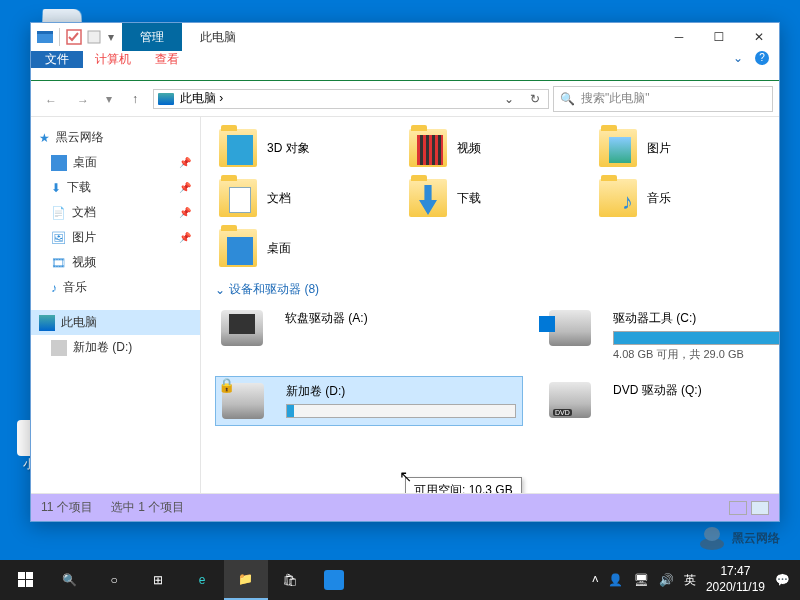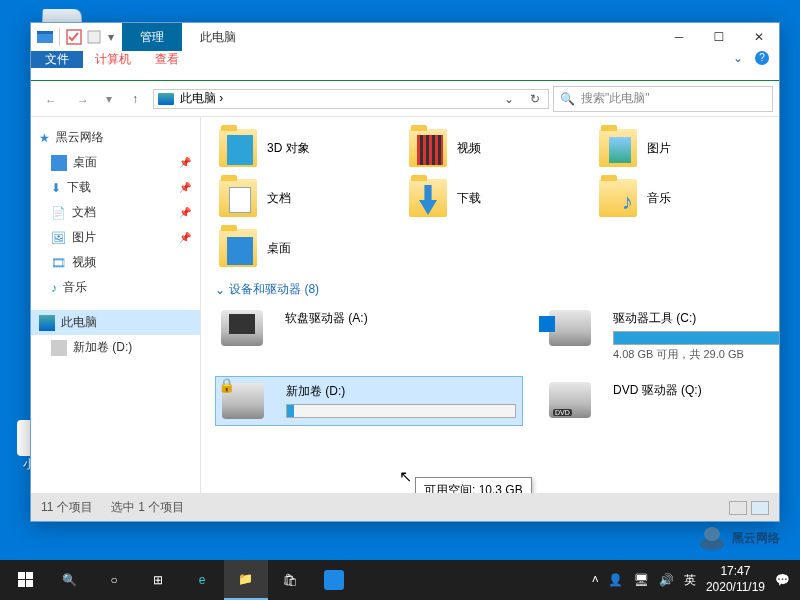--- a/index.html
+++ b/index.html
@@ -45,23 +45,23 @@
 .drive-grid{display:grid;grid-template-columns:1fr 1fr;gap:8px 20px}
 .drive-item{display:flex;gap:22px;padding:6px;align-items:flex-start}
 .drive-item.sel{background:#cde8ff;border:1px solid #7ab8e8}
 .drive-ico{width:42px;height:36px;flex-shrink:0;background:linear-gradient(#e8e8e8,#bcbcbc 60%,#888);border-radius:4px;position:relative}
 .drive-ico.dvd::after{content:"DVD";position:absolute;bottom:2px;left:4px;font-size:7px;color:#fff;background:#333;padding:0 2px;border-radius:2px}
 .drive-body{flex:1}
 .capbar{height:14px;border:1px solid #aaa;background:#f4f4f4;margin-top:4px;position:relative}
 .capfill{height:100%;background:#26a0da}
 .captxt{font-size:11px;color:#555;margin-top:2px}
 .bar-lg{width:230px}.bar-sm{width:230px}
-.tooltip{position:absolute;left:214px;top:360px;background:#fff;border:1px solid #888;padding:4px 8px;font-size:11px;line-height:1.4;box-shadow:2px 2px 4px rgba(0,0,0,.2);z-index:5}
+.tooltip{position:absolute;left:204px;top:360px;background:#fff;border:1px solid #888;padding:4px 8px;font-size:11px;line-height:1.4;box-shadow:2px 2px 4px rgba(0,0,0,.2);z-index:5}
 .cursor{position:absolute;left:198px;top:350px;z-index:6;font-size:16px}
-.statusbar{height:28px;border-top:1px solid #e5e5e5;display:flex;align-items:center;padding:0 10px;gap:18px;color:#555;background:#e5e5e5}
+.statusbar{height:28px;border-top:1px solid #e5e5e5;display:flex;align-items:center;padding:0 10px;gap:18px;color:#555;background:#c4b5fd}
 .statusbar .sp{margin-left:auto;display:flex;gap:4px}
 .view-ico{width:18px;height:14px;border:1px solid #aaa}
 .taskbar{position:absolute;left:0;bottom:0;width:800px;height:40px;background:#1f1f1f;display:flex;align-items:center;padding:0 4px}
 .tb-btn{width:44px;height:40px;display:flex;align-items:center;justify-content:center;color:#fff}
 .tb-btn.active{background:#3a3a3a;border-bottom:2px solid #76b9ed}
 .tray{margin-left:auto;display:flex;align-items:center;color:#fff;gap:10px;padding-right:6px;font-size:11px}
 .clock{text-align:center;line-height:1.3}
 .watermark{position:absolute;right:20px;bottom:48px;opacity:.55;display:flex;align-items:center;gap:6px;color:#222;font-size:18px;font-weight:bold}
 svg{display:block}
 </style>

